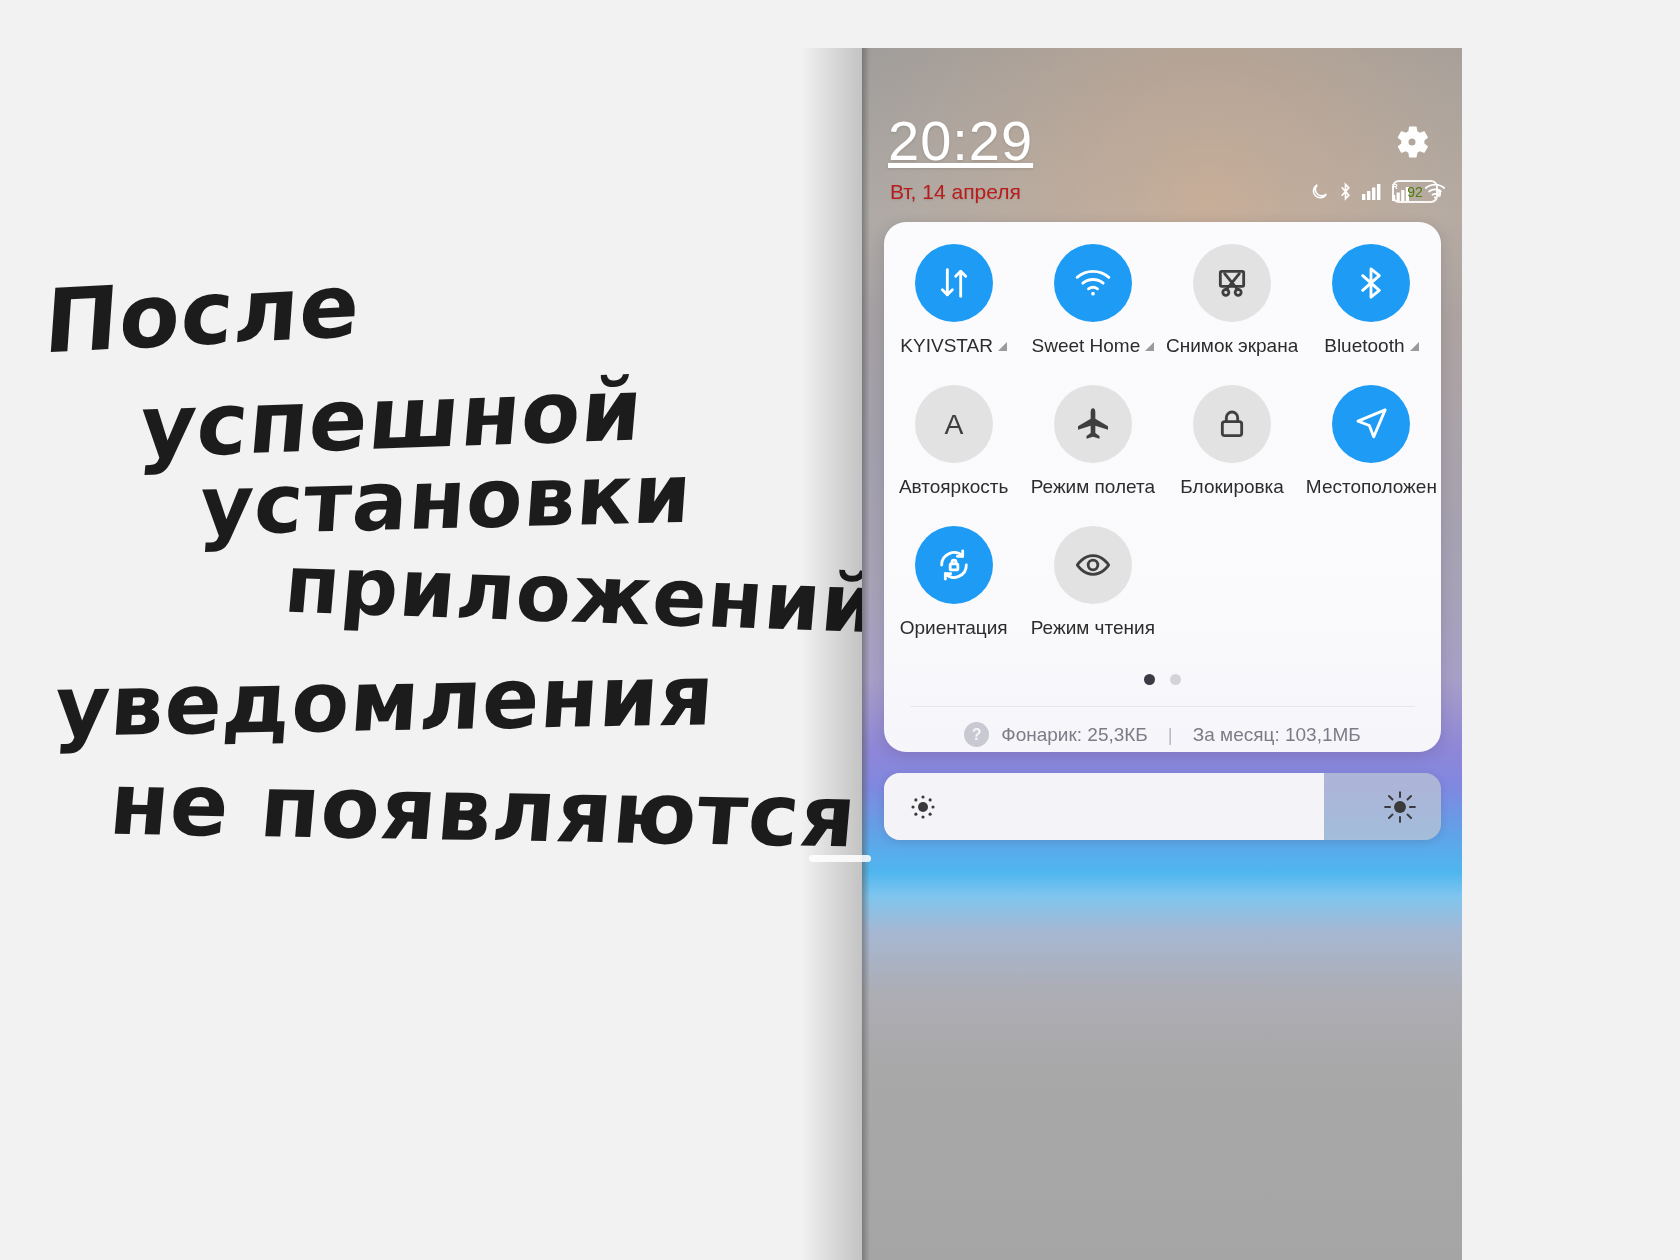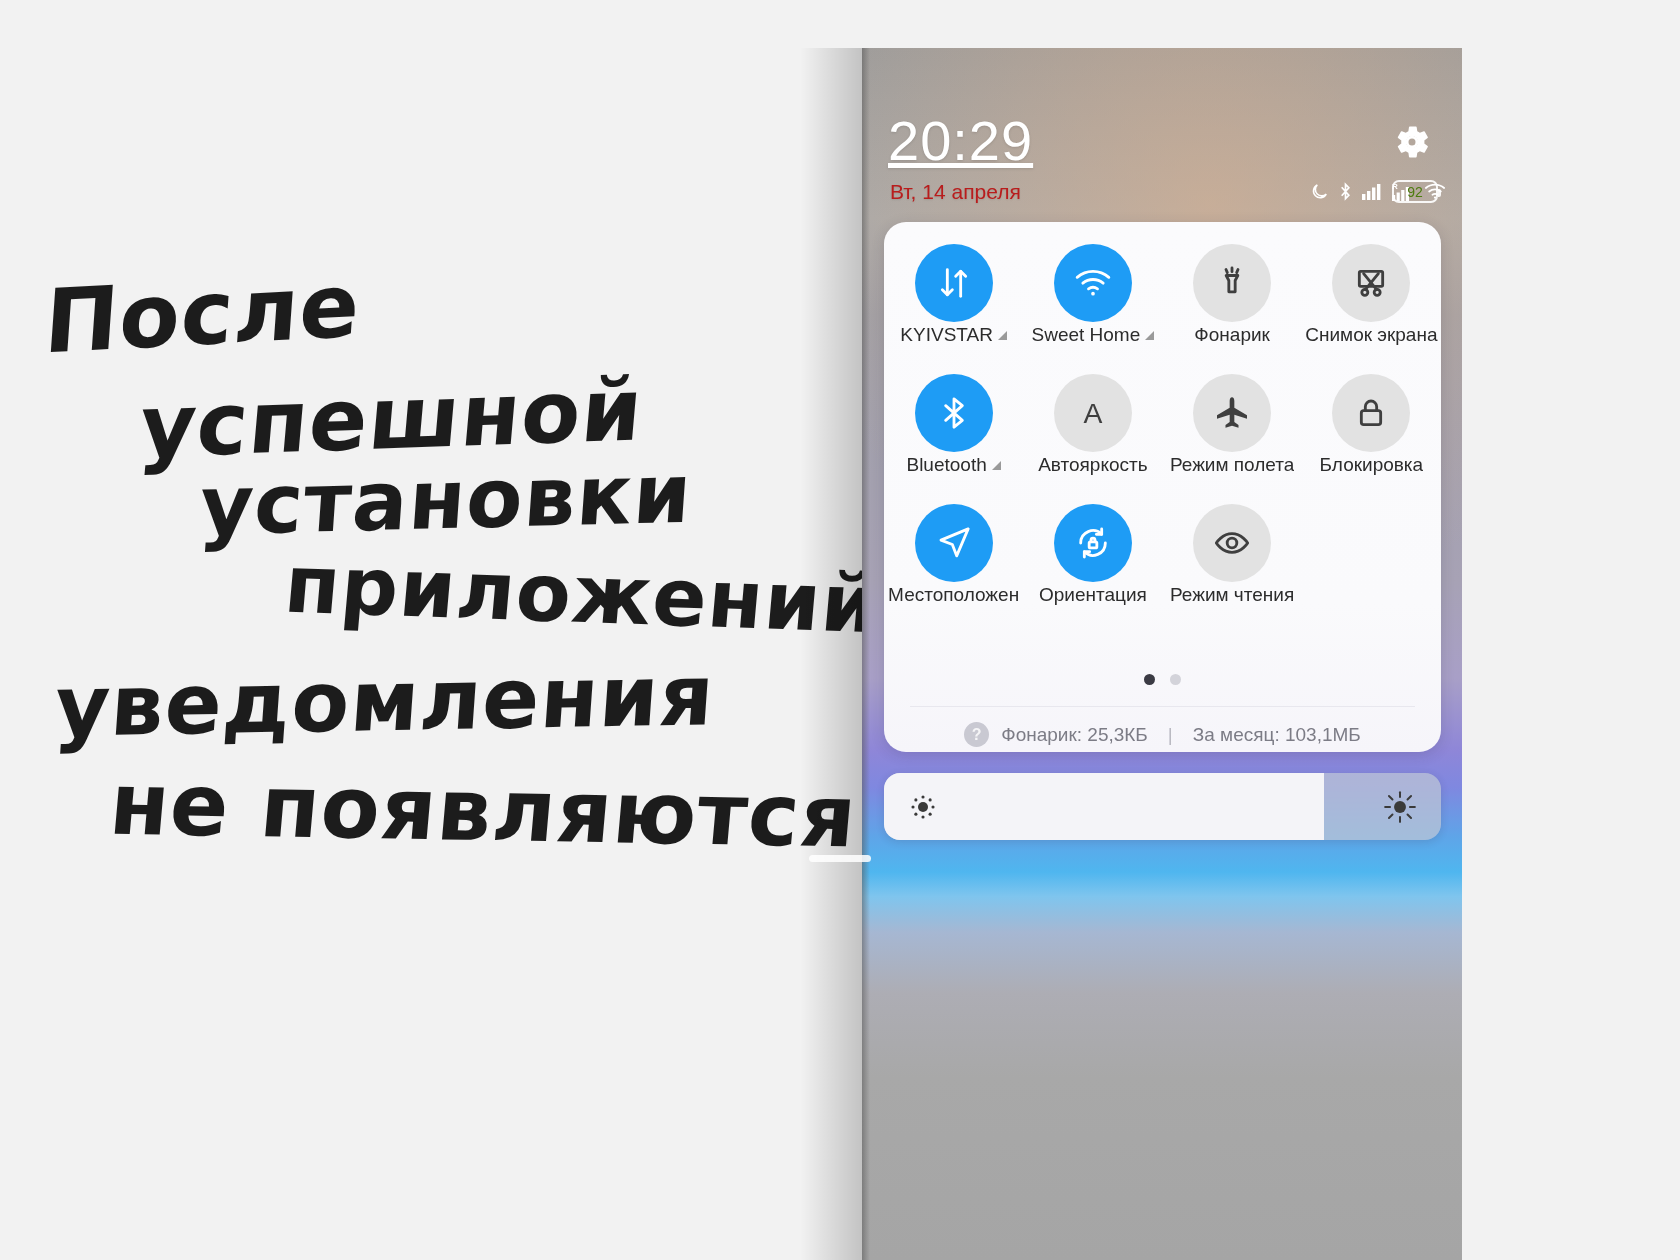--- a/index.html
+++ b/index.html
@@ -133,21 +133,21 @@
     cursor: pointer;
   }
   .tile-circle {
     width: 78px; height: 78px; border-radius: 50%;
     display: flex; align-items: center; justify-content: center;
     background: #e2e2e2;
   }
   .tile-circle.on { background: #1e9cf5; }
   .tile-circle svg { display: block; }
   .tile-label {
-    margin-top: 2px;
+    margin-top: 13px;
     font-size: 19px; color: #2c2c2c;
     white-space: nowrap; overflow: hidden;
     max-width: 133px; text-align: center;
     display: flex; align-items: center; justify-content: center; gap: 5px;
   }
   .caret {
     width: 0; height: 0;
     border-left: 9px solid transparent;
     border-bottom: 9px solid #9a9a9a;
     display: inline-block;
@@ -296,33 +296,20 @@
             <svg width="40" height="40" viewBox="0 0 24 24" fill="none" stroke="#ffffff" stroke-width="1.7" stroke-linecap="round" stroke-linejoin="round">
               <path d="M2.5 8.6a14.5 14.5 0 0 1 19 0"></path>
               <path d="M5.9 12.1a9.6 9.6 0 0 1 12.2 0"></path>
               <path d="M9.3 15.5a4.7 4.7 0 0 1 5.4 0"></path>
               <circle cx="12" cy="18.4" r="1.1" fill="#ffffff" stroke="none"></circle>
             </svg>
           </div>
           <div class="tile-label">
             <span>Sweet Home</span>
             <span class="caret"></span>
-          </div>
-        </div>
-        <div class="tile">
-          <div class="tile-circle">
-            <svg width="40" height="40" viewBox="0 0 24 24" fill="none" stroke="#3f3f3f" stroke-width="1.7" stroke-linecap="round" stroke-linejoin="round">
-              <path d="M8.5 7.5h7l-1.6 3v6.8h-3.8V10.5z"></path>
-              <line x1="12" y1="3" x2="12" y2="5.2"></line>
-              <line x1="8.4" y1="3.9" x2="9.2" y2="5.8"></line>
-              <line x1="15.6" y1="3.9" x2="14.8" y2="5.8"></line>
-            </svg>
-          </div>
-          <div class="tile-label">
-            <span>Фонарик</span>
           </div>
         </div>
         <div class="tile">
           <div class="tile-circle">
             <svg width="40" height="40" viewBox="0 0 24 24" fill="none" stroke="#3f3f3f" stroke-width="1.7" stroke-linecap="round" stroke-linejoin="round">
               <rect x="5" y="5" width="14" height="9" rx="0.8"></rect>
               <circle cx="8.3" cy="17.6" r="1.8"></circle>
               <circle cx="15.7" cy="17.6" r="1.8"></circle>
               <line x1="7.6" y1="6.4" x2="15.4" y2="16"></line>
               <line x1="16.4" y1="6.4" x2="8.6" y2="16"></line>

